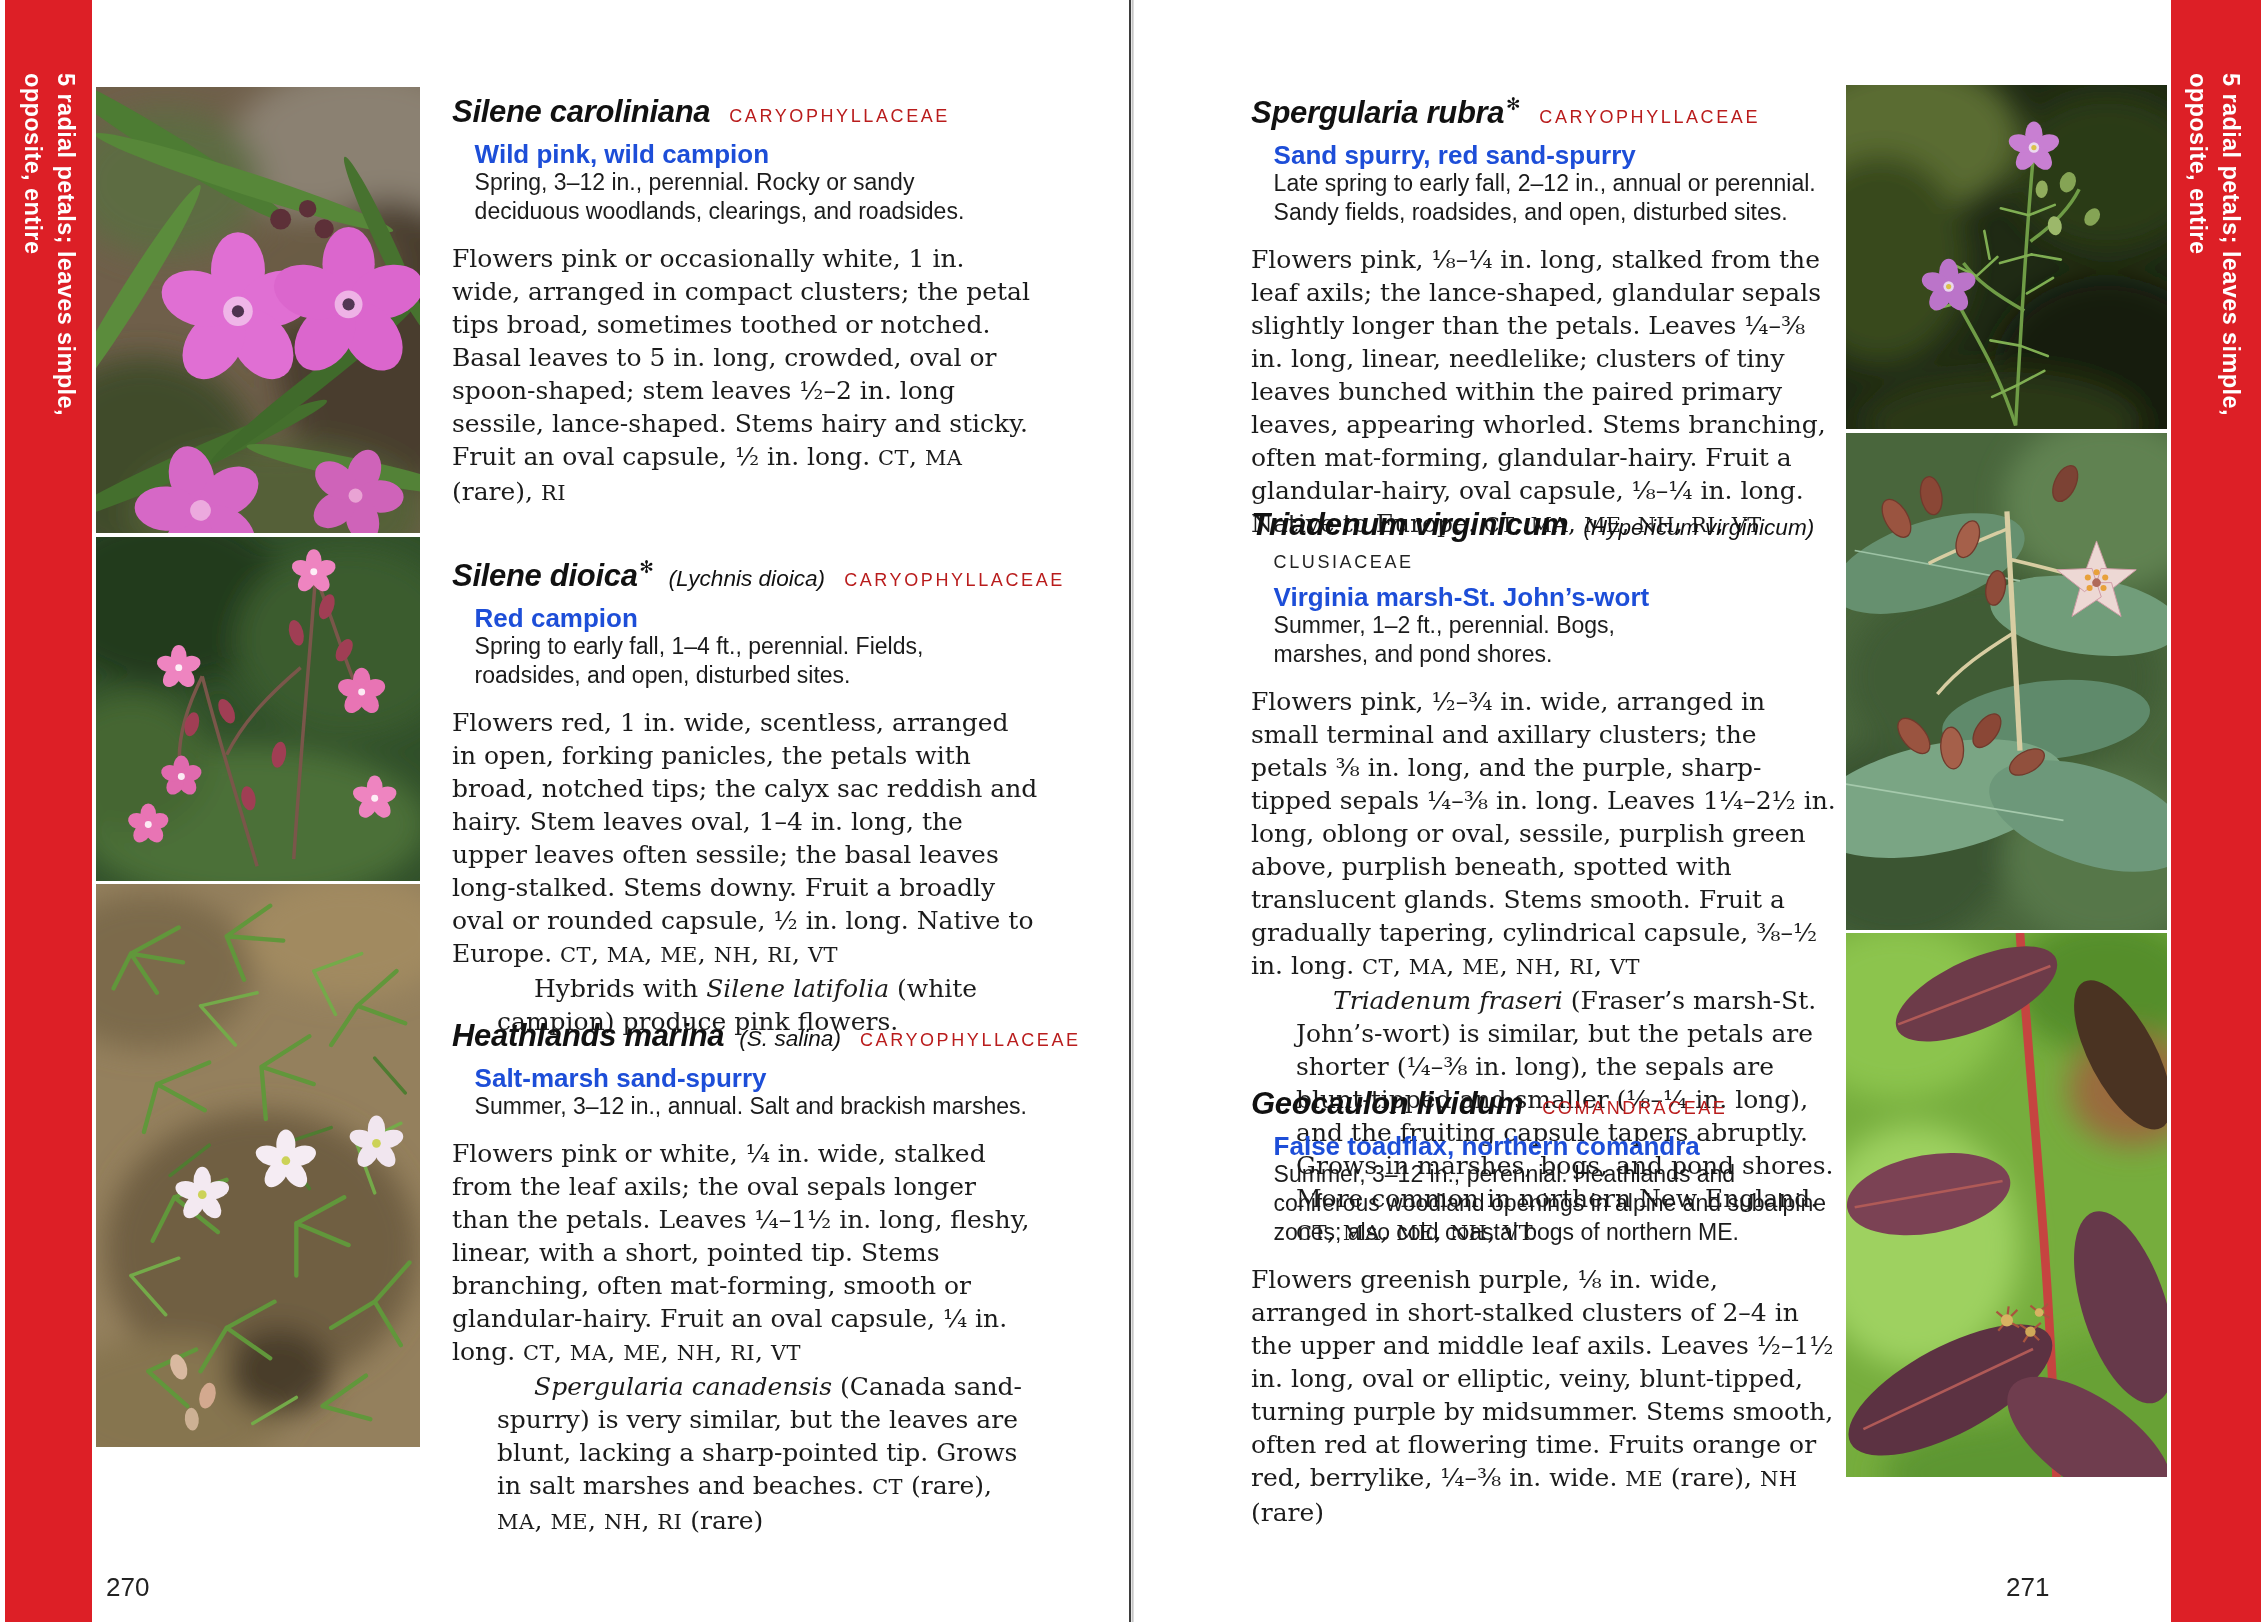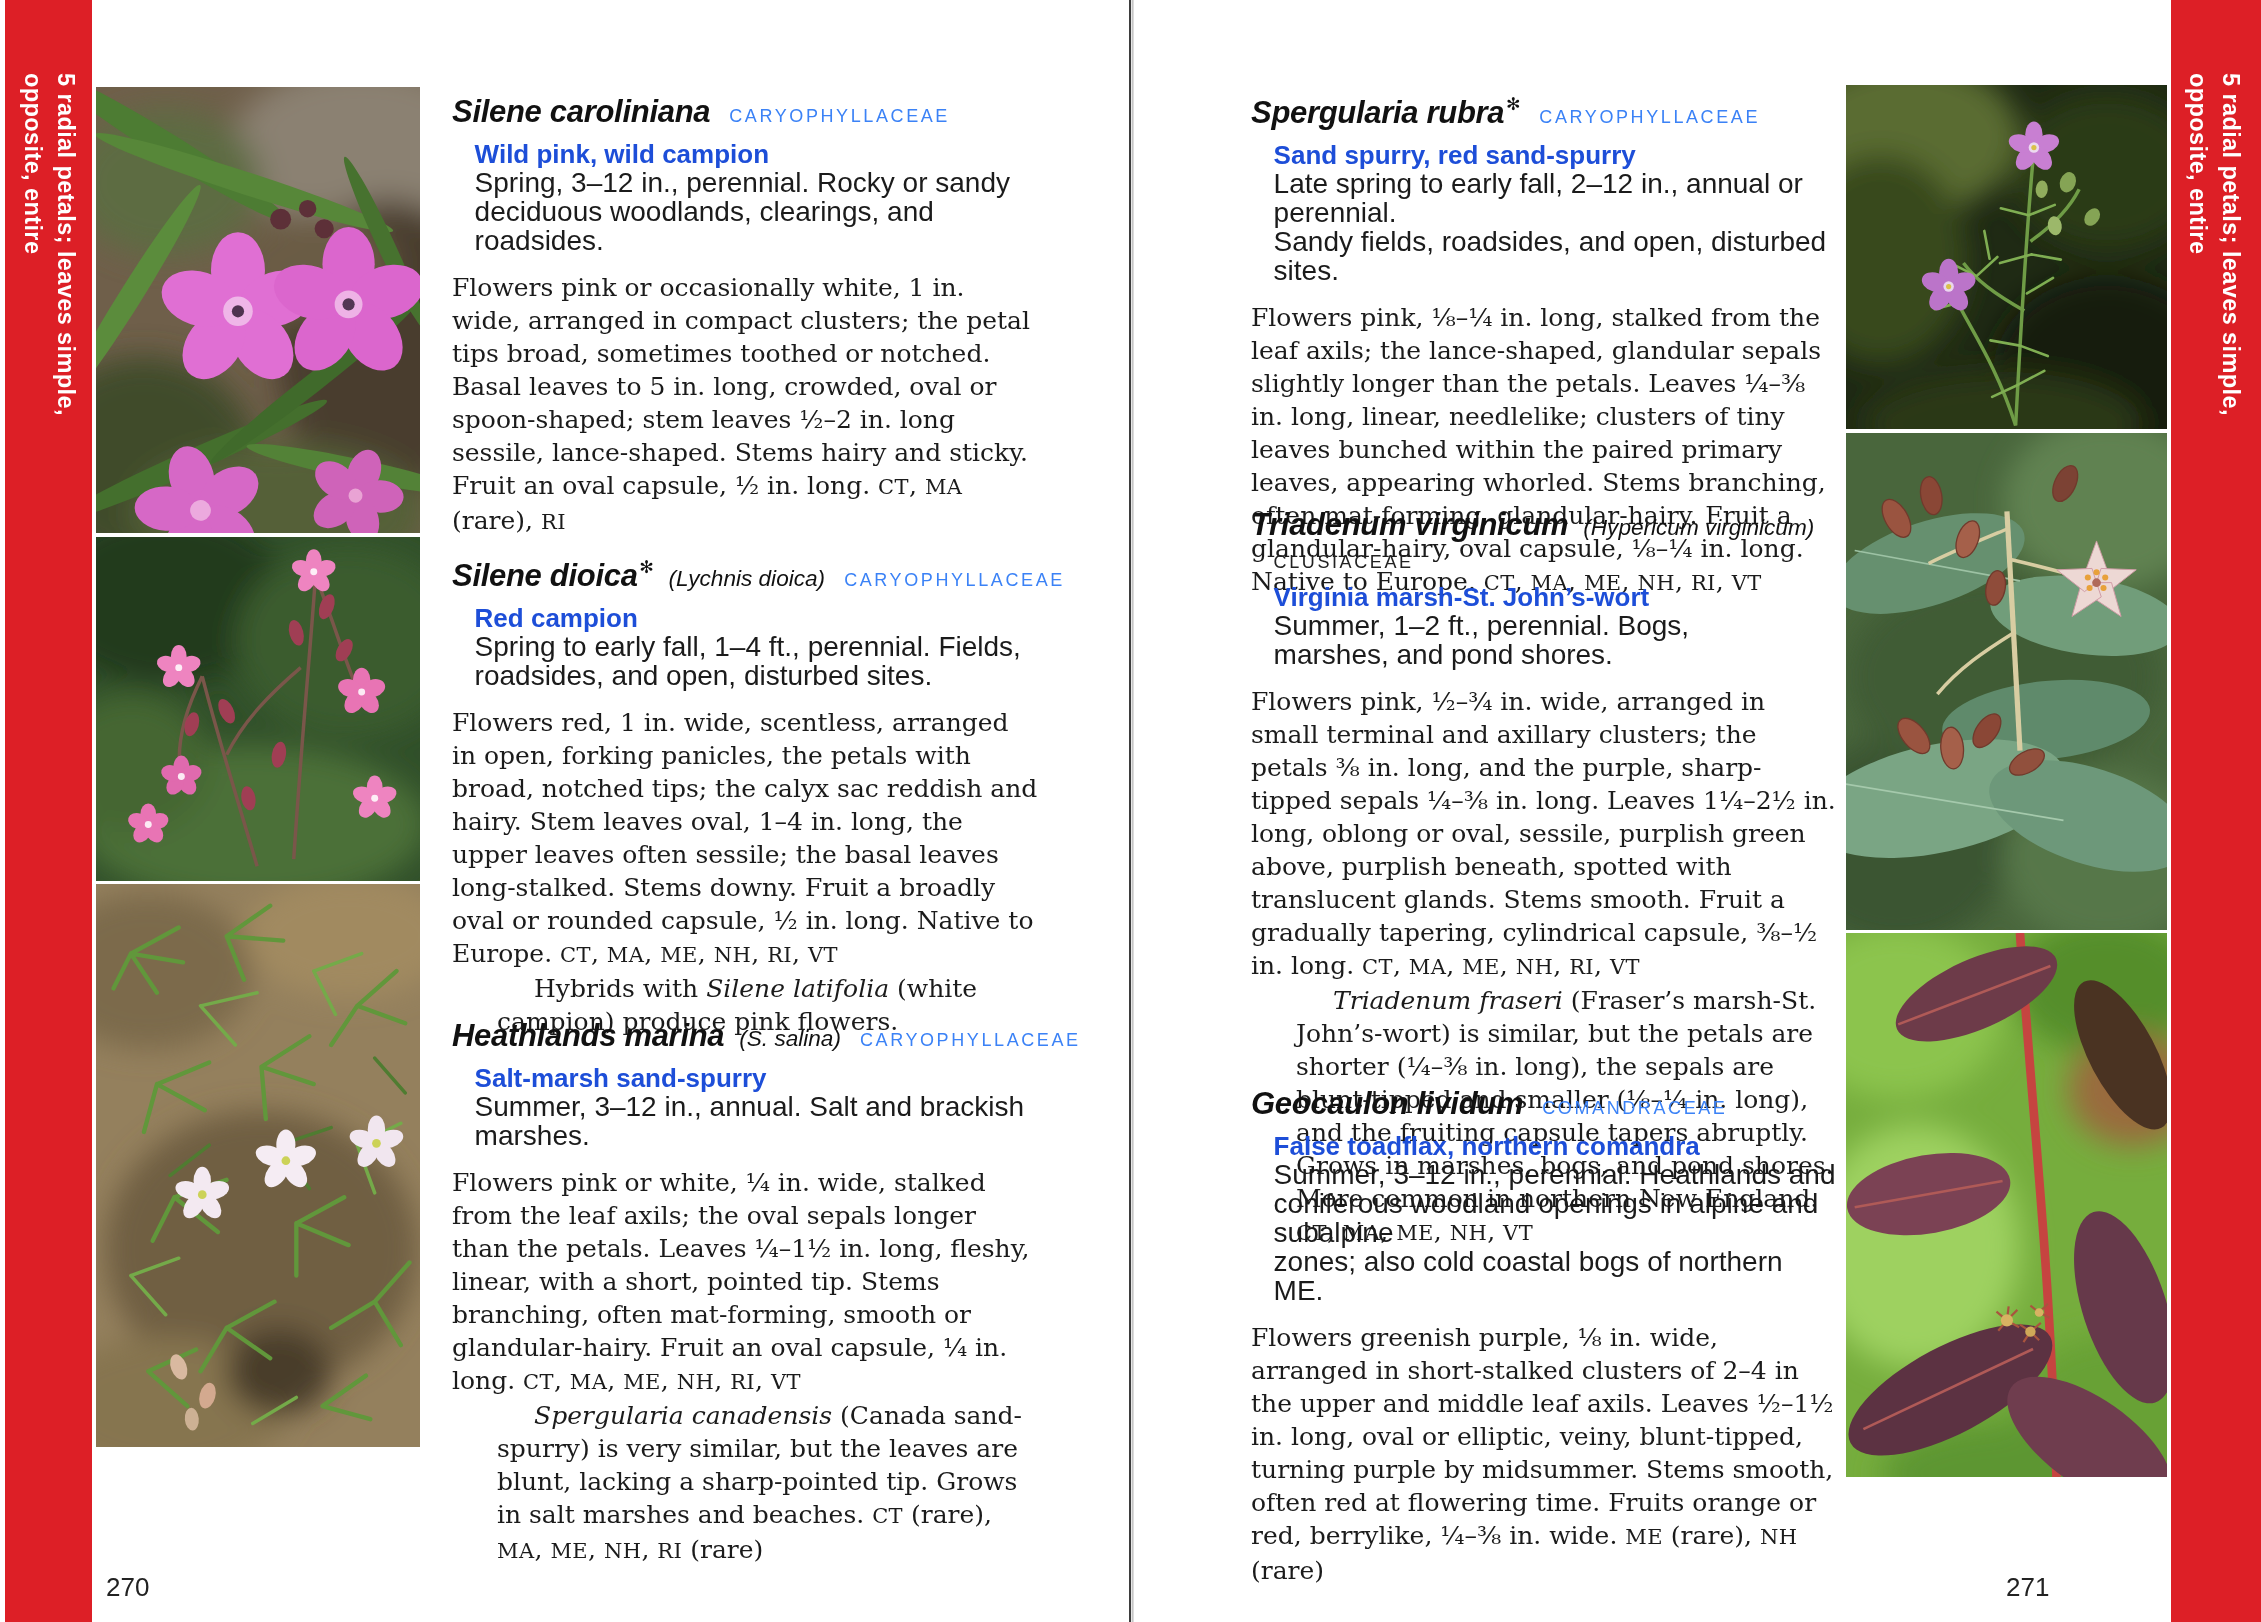--- a/index.html
+++ b/index.html
@@ -18,24 +18,24 @@
   .photo{position:absolute;overflow:hidden;background:#666;}
   .photo svg{display:block;width:100%;height:100%;}
   
   .text-col{position:absolute;top:0;height:1622px;}
   #col-left{left:452px;width:588px;}
   #col-right{left:1251px;width:586px;}
   .entry{position:absolute;left:0;width:100%;}
   .sci{margin:0;font-size:31px;font-weight:700;font-style:italic;white-space:nowrap;letter-spacing:-0.3px;color:#111;}
   .sci .marker{font-style:normal;font-weight:400;font-size:17.4px;vertical-align:13px;margin-left:1.7px;}
   .sci .syn{font-weight:400;font-size:22.6px;letter-spacing:0;margin-left:8.7px;}
-  .sci .family{font-weight:400;font-style:normal;font-size:18px;letter-spacing:2.6px;margin-left:19px;color:#3b82f6;}
+  .sci .family{font-weight:400;font-style:normal;font-size:18px;letter-spacing:2.6px;margin-left:19px;color:#b91c1c;}
   .family-line{font-size:18px;letter-spacing:2.6px;padding-left:22.6px;margin-top:8.7px;color:#222;}
   .common{font-weight:700;font-size:26px;line-height:28px;padding-left:22.6px;margin-top:10.4px;color:#1d4ed8;}
-  .season{font-size:28px;line-height:29px;padding-left:22.6px;}
+  .season{font-size:23px;line-height:29px;padding-left:22.6px;}
   .para{font-family:"DejaVu Serif","Liberation Serif",serif;font-size:25px;line-height:33px;margin:15.7px 0 0 0;text-align:left;}
   .para.indent{margin-top:0;text-indent:37px;margin-left:45px;}
   .it{font-style:italic;}
   .sc{font-size:21px;letter-spacing:0.4px;}
   .pagenum{position:absolute;top:1572px;font-size:26px;color:#222;}
   #pagenum-left{left:106px;}
   #pagenum-right{left:2006px;width:132px;text-align:left;}
 </style>
 </head>
 <body>

